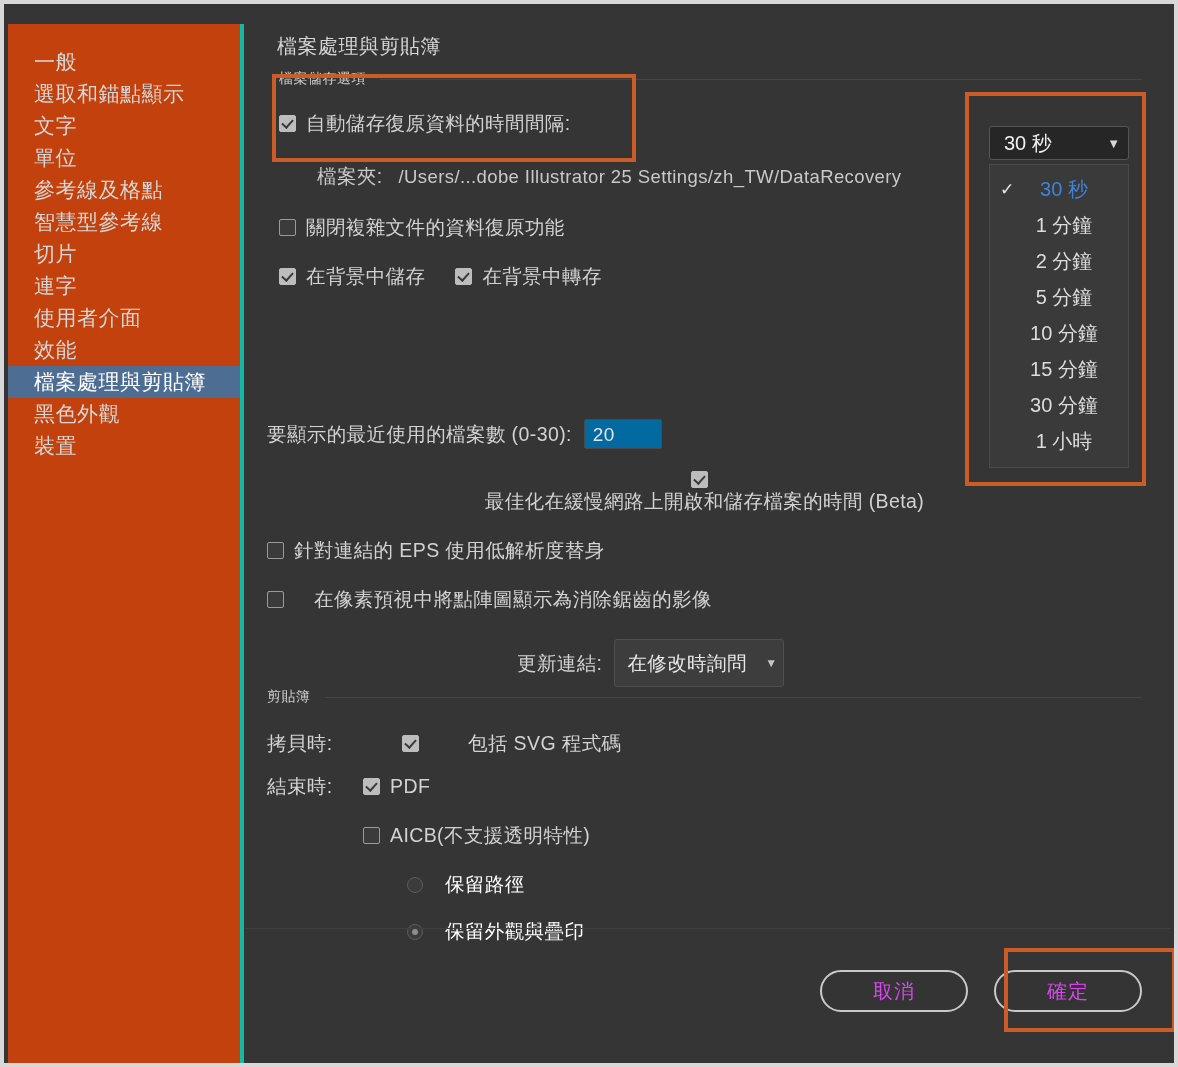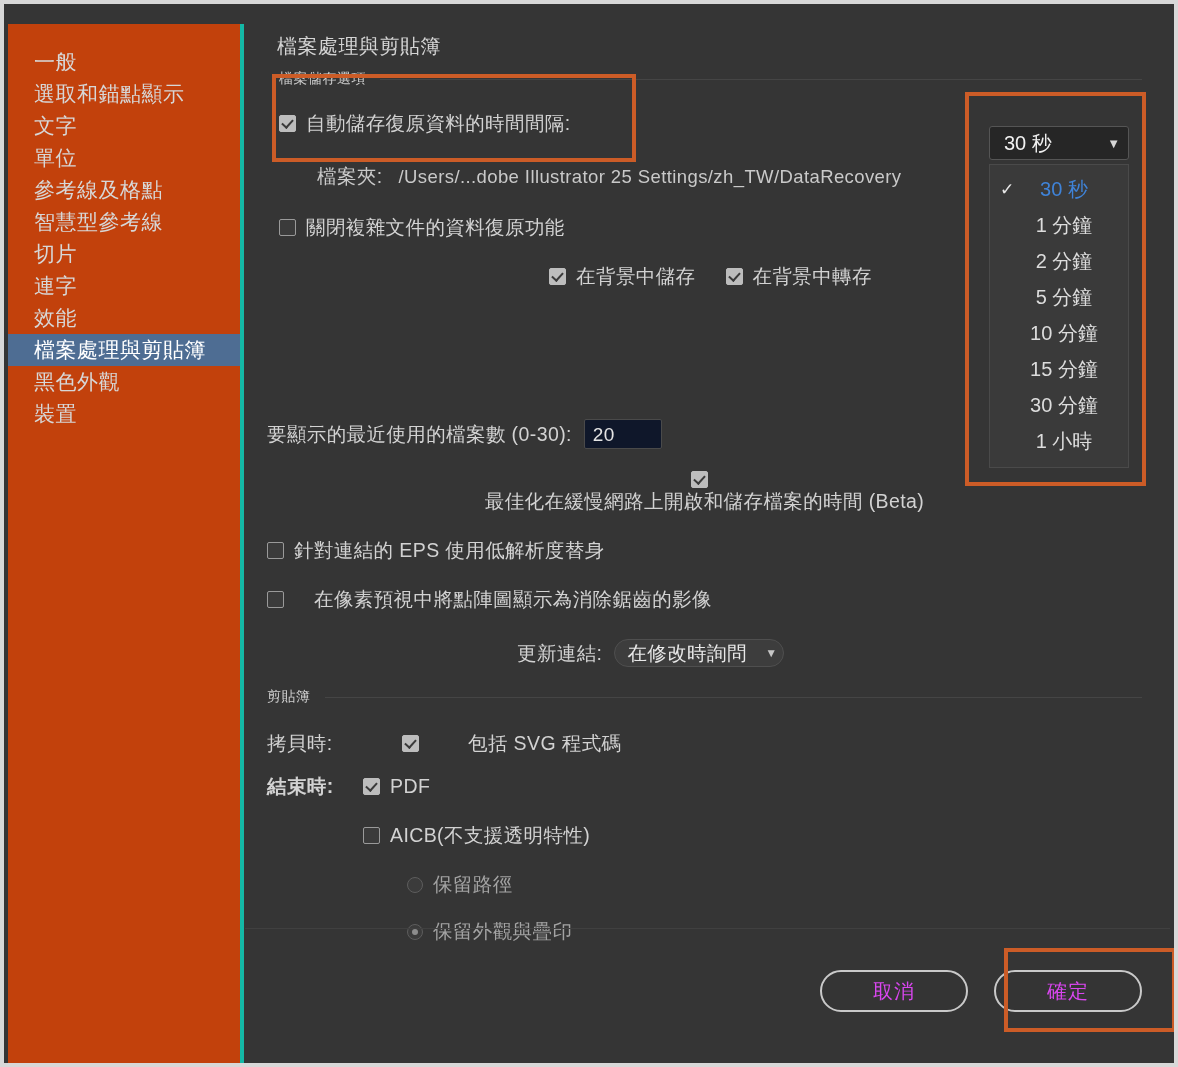--- a/index.html
+++ b/index.html
@@ -81,21 +81,21 @@
     margin-left: 14px;
   }
   .row {
     display: flex;
     align-items: center;
     font-size: 19.5px;
     color: #d2d2d2;
     letter-spacing: 0.4px;
     white-space: nowrap;
   }
-  .row.dim { color: #a3a3a3; }
+  .row.dim { color: #ffffff; gap: 12px; }
 
   
   .cb {
     width: 17px;
     height: 17px;
     box-sizing: border-box;
     flex: none;
     margin-right: 10px;
     position: relative;
     border-radius: 2px;
@@ -136,37 +136,37 @@
     position: absolute;
     left: 4px;
     top: 4px;
     width: 6px;
     height: 6px;
     border-radius: 50%;
     background: #8d8d8d;
   }
   
   .textfield {
-    background: #0f172a;
+    background: #0369a1;
     border: 1px solid #4a4a4a;
     color: #e4e4e4;
     font-size: 19px;
     height: 30px;
     line-height: 30px;
     padding: 0 8px;
     box-sizing: border-box;
     border-radius: 2px;
     font-family: "Liberation Sans", sans-serif;
   }
   
   .combo {
     background: #3d3d3d;
     border: 1px solid #4f4f4f;
-    border-radius: 15px;
-    height: 28px;
+    border-radius: 3px;
+    height: 48px;
     display: flex;
     align-items: center;
     padding: 0 6px 0 12px;
     color: #e8e8e8;
     font-size: 19.5px;
     box-sizing: border-box;
   }
   .combo .caret {
     margin-left: auto;
     padding-left: 14px;
@@ -246,20 +246,21 @@
 
   <div id="sidebar">
     <div class="side-item"><span>一般</span></div>
     <div class="side-item"><span>選取和錨點顯示</span></div>
     <div class="side-item"><span>文字</span></div>
     <div class="side-item"><span>單位</span></div>
     <div class="side-item"><span>參考線及格點</span></div>
     <div class="side-item"><span>智慧型參考線</span></div>
     <div class="side-item"><span>切片</span></div>
     <div class="side-item"><span>連字</span></div>
+    <div class="side-item"><span>使用者介面</span></div>
     <div class="side-item"><span>效能</span></div>
     <div class="side-item selected"><span>檔案處理與剪貼簿</span></div>
     <div class="side-item"><span>黑色外觀</span></div>
     <div class="side-item"><span>裝置</span></div>
   </div>
 
   <div id="content">
 
     <div class="panel-title">檔案處理與剪貼簿</div>
 
@@ -277,21 +278,21 @@
       <div class="row" style="margin-top:26px; padding-left:50px; color:#c9c9c9;">
         <span style="margin-right:16px;">檔案夾:</span>
         <span style="font-size:18.5px;">/Users/...dobe Illustrator 25 Settings/zh_TW/DataRecovery</span>
       </div>
 
       <div class="row" style="margin-top:24px; padding-left:12px;">
         <span class="cb off"></span>
         <span>關閉複雜文件的資料復原功能</span>
       </div>
 
-      <div class="row" style="margin-top:22px; padding-left:12px;justify-content:center;">
+      <div class="row" style="margin-top:22px; padding-left:12px;">
         <span class="cb on"></span>
         <span>在背景中儲存</span>
         <span class="cb on" style="margin-left:30px;"></span>
         <span>在背景中轉存</span>
       </div>
     </div>
 
     <div class="group" style="top:385px;">
 
       <div class="row" style="margin-top:26px;">
@@ -329,21 +330,21 @@
         <span class="rule"></span>
       </div>
 
       <div class="row" style="margin-top:24px;gap:39px;">
         <span style="width:96px; display:inline-block;">拷貝時:</span>
         <span class="cb on"></span>
         <span>包括 SVG 程式碼</span>
       </div>
 
       <div class="row" style="margin-top:16px;">
-        <span style="width:96px; display:inline-block;font-weight:bold;">結束時:</span>
+        <span style="width:96px; display:inline-block;">結束時:</span>
         <span class="cb on"></span>
         <span>PDF</span>
       </div>
 
       <div class="row" style="margin-top:22px; padding-left:96px;">
         <span class="cb off"></span>
         <span>AICB(不支援透明特性)</span>
       </div>
 
       <div class="row dim" style="margin-top:22px; padding-left:140px;">

